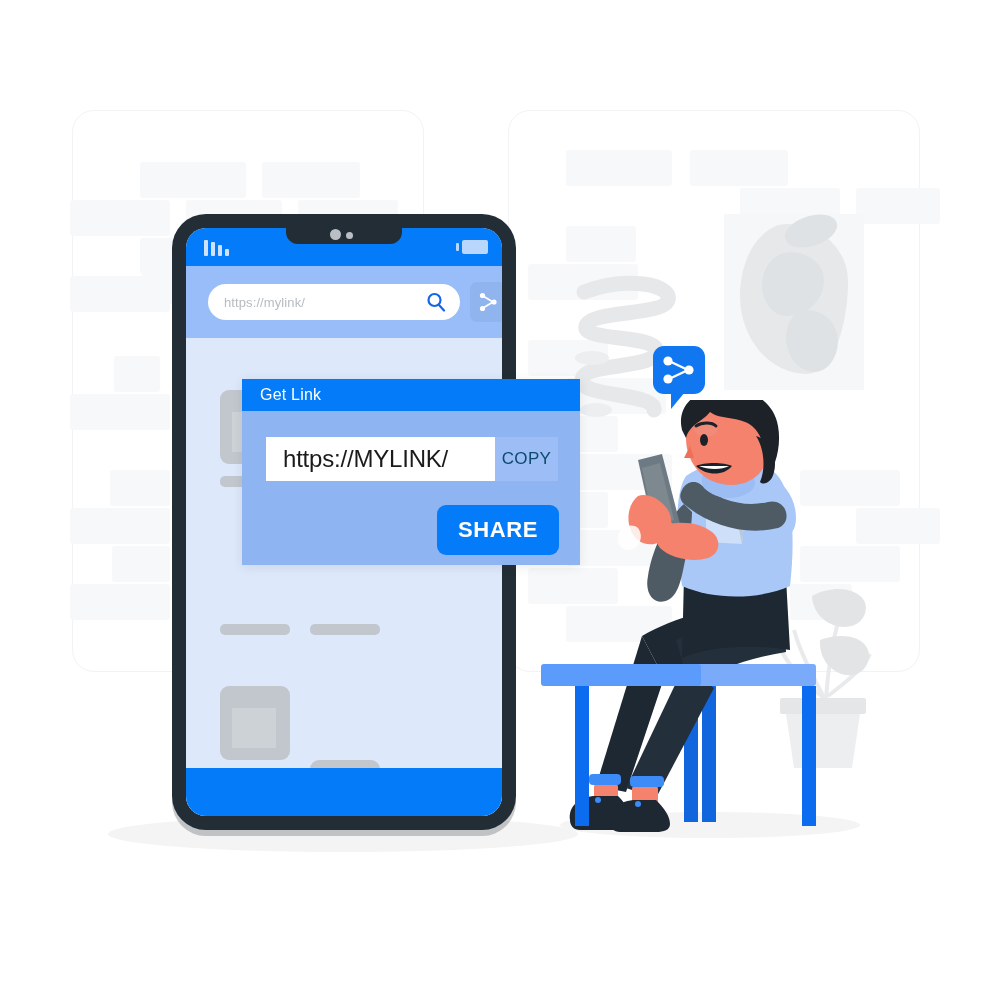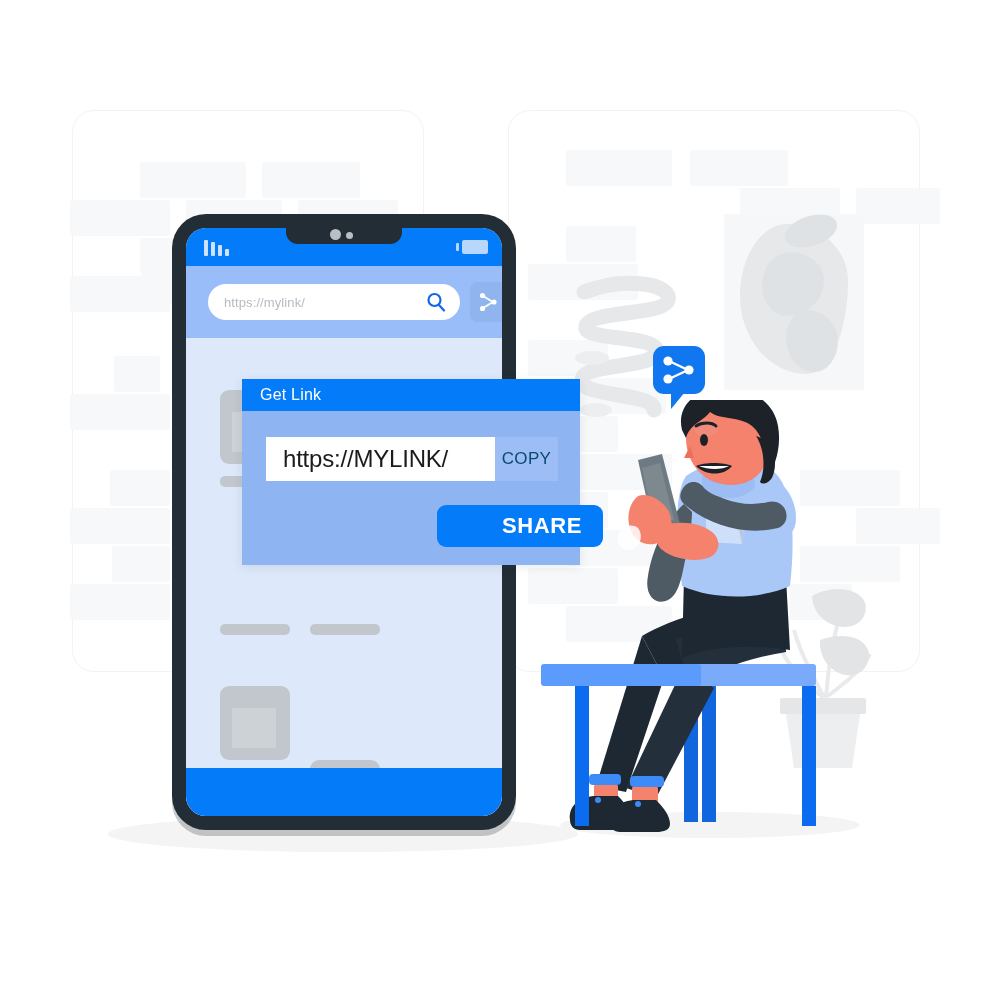--- a/index.html
+++ b/index.html
@@ -218,21 +218,21 @@
   <div class="abs dialog" style="left:242px;top:352px;width:338px;height:186px;margin-top:27px;">
     <div class="abs dialog-head" style="left:0;top:0;width:338px;height:32px;">
       <span class="dialog-title">Get Link</span>
     </div>
 
     <div class="abs url-row" style="left:24px;top:58px;width:292px;height:44px;">
       <div class="url-text">https://MYLINK/</div>
       <div class="copy-btn" style="width:63px;">COPY</div>
     </div>
 
-    <div class="abs share-btn" style="left:195px;top:126px;width:122px;height:42px;padding-left:44px;">SHARE</div>
+    <div class="abs share-btn" style="left:195px;top:126px;width:122px;height:50px;">SHARE</div>
   </div>
 
   <div class="abs" style="left:653px;top:346px;width:56px;height:64px;">
     <div class="abs bubble" style="left:0;top:0;width:52px;height:48px;">
       <svg width="52" height="48" viewBox="0 0 52 48">
         <line x1="16" y1="15" x2="35" y2="24" stroke="#ffffff" stroke-width="2.4"></line>
         <line x1="16" y1="33" x2="35" y2="24" stroke="#ffffff" stroke-width="2.4"></line>
         <circle cx="15" cy="15" r="4.6" fill="#ffffff"></circle>
         <circle cx="15" cy="33" r="4.6" fill="#ffffff"></circle>
         <circle cx="36" cy="24" r="4.6" fill="#ffffff"></circle>

